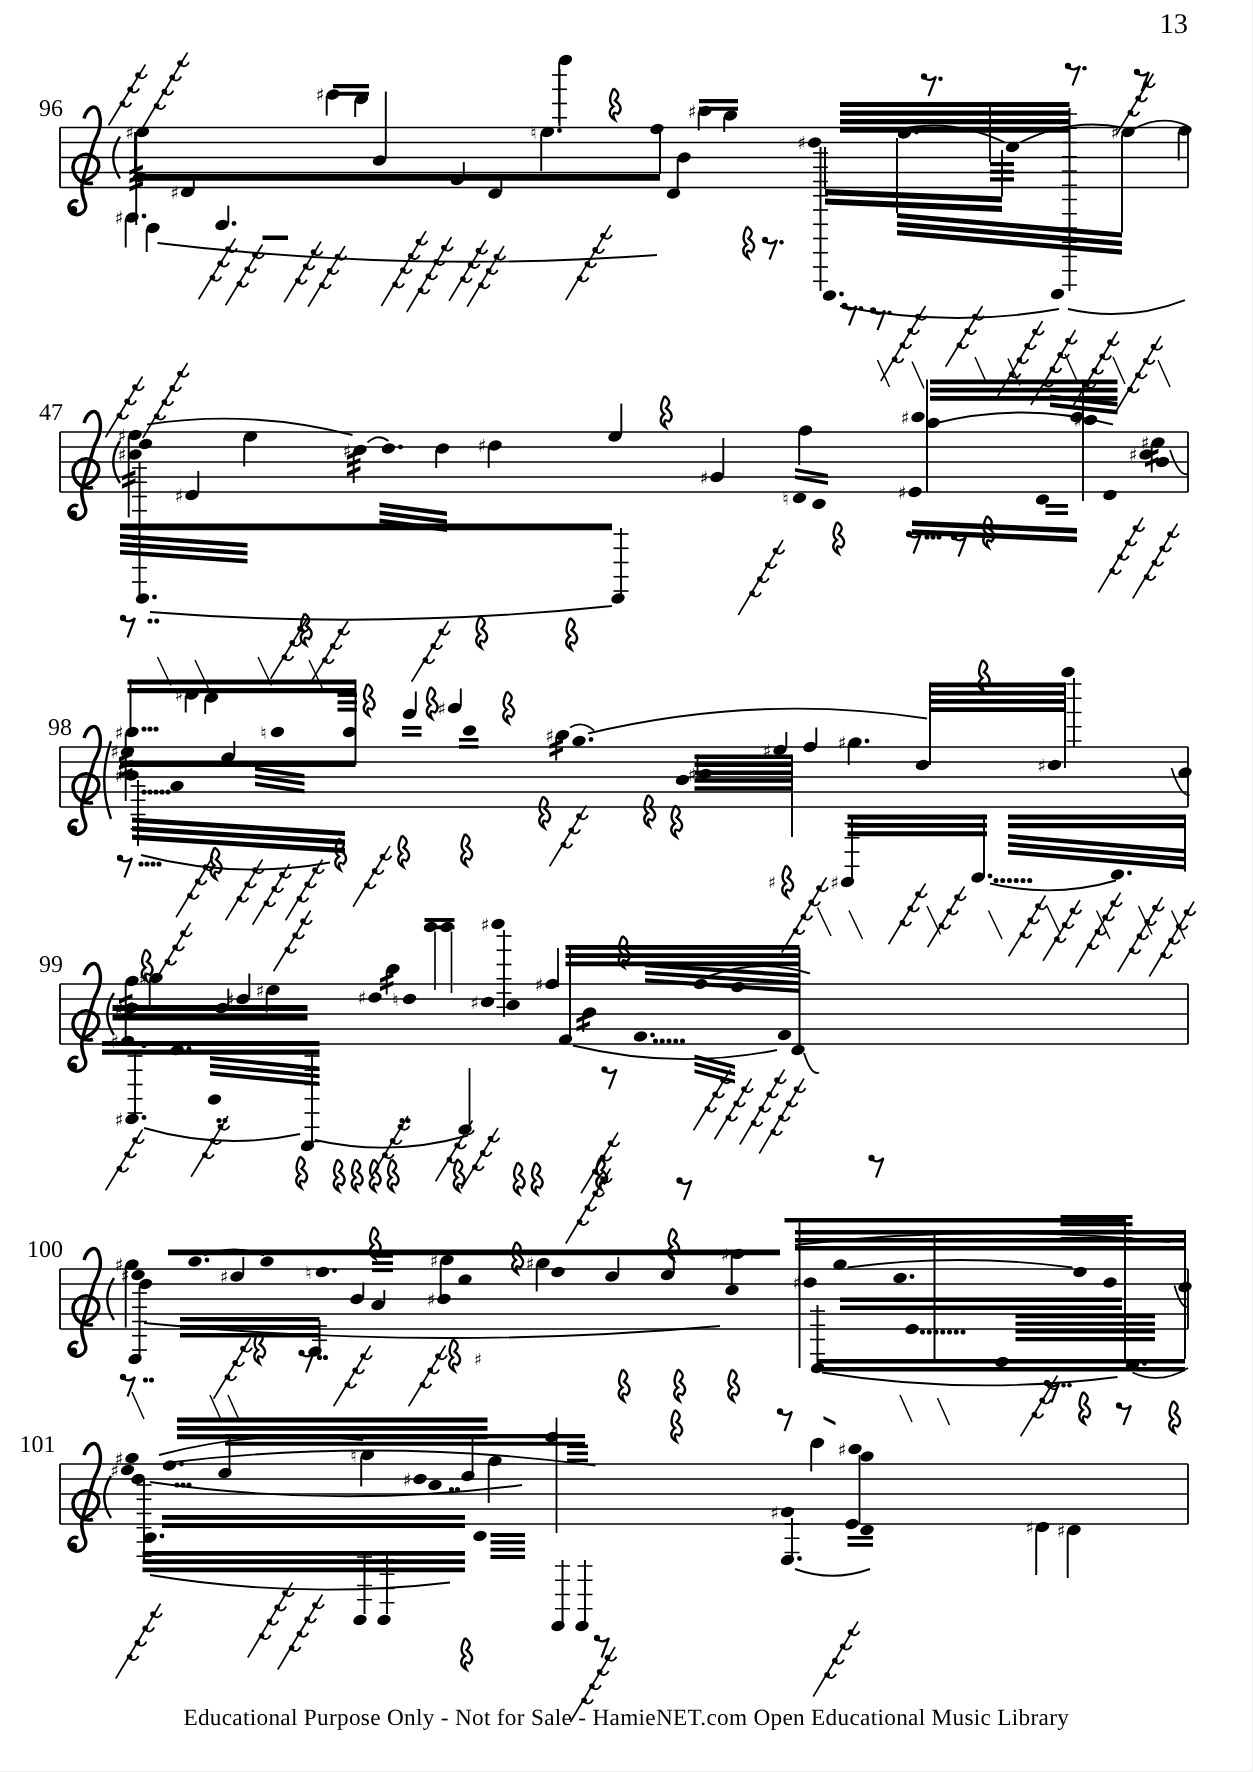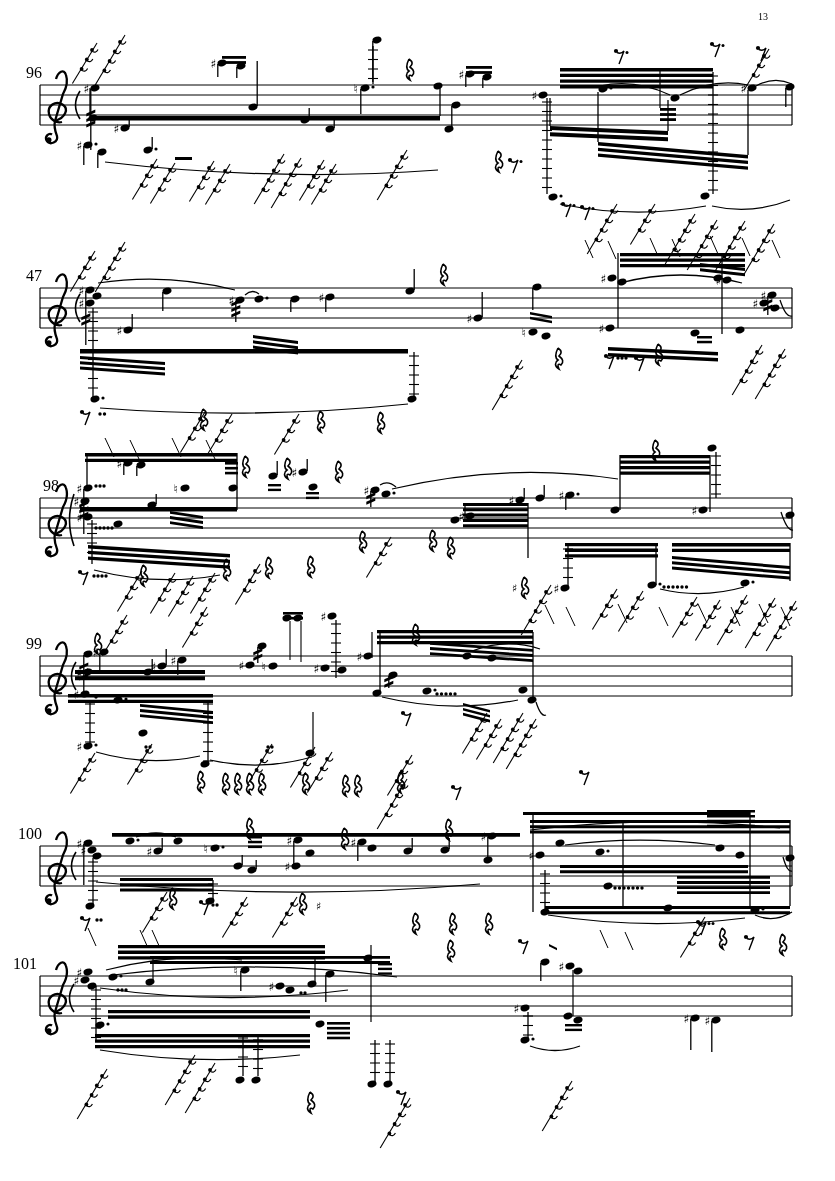--- a/index.html
+++ b/index.html
@@ -1,19 +1,19 @@
 <!DOCTYPE html>
 <html><head>
 <meta charset="utf-8">
 <style>
   html,body{margin:0;padding:0;background:#e8e8e8;}
   .page{position:relative;width:835px;height:1181px;background:#ffffff;overflow:hidden;
         font-family:"Liberation Serif",serif;color:#000;}
-  .pageno{position:absolute;top:8px;left:758px;width:34px;
-          font-size:10px;line-height:18px;}
+  .pageno{position:absolute;top:8px;left:758px;width:34px;text-align:right;
+          font-size:19px;line-height:18px;}
   .mnum{position:absolute;width:34px;text-align:right;font-size:16px;line-height:14px;}
   .footer{position:absolute;top:1137px;left:0;right:0;text-align:center;
           font-size:15.5px;letter-spacing:.2px;}
   svg#score{position:absolute;left:0;top:0;}
   svg text.acc{font-family:"DejaVu Sans",sans-serif;font-size:12px;font-weight:600;}
   svg text.tx{font-family:"DejaVu Sans",sans-serif;font-size:11px;font-weight:600;}
 </style>
 </head>
 <body>
 
@@ -1520,18 +1520,19 @@
         <path d="M 562.3,1099 Q 565.8,1101 567.8,1097" stroke="#000000" stroke-width="1.2" fill="none"></path>
         <circle cx="556.6" cy="1107" r="1.9" fill="#000000"></circle>
         <path d="M 557.1,1108.5 Q 560.6,1110.5 562.6,1106.5" stroke="#000000" stroke-width="1.2" fill="none"></path>
         <circle cx="551.4" cy="1116.5" r="1.9" fill="#000000"></circle>
         <path d="M 551.9,1118 Q 555.4,1120 557.4,1116" stroke="#000000" stroke-width="1.2" fill="none"></path>
       </g>
     </svg>
 
   <div class="mnum" style="left: 8px; top: 66px;">96</div>
   <div class="mnum" style="left: 8px; top: 269px;">47</div>
-  <div class="mnum" style="left: 25px; top: 479px;">98</div>
+  <div class="mnum" style="left: 14px; top: 479px;">98</div>
   <div class="mnum" style="left: 8px; top: 637px;">99</div>
   <div class="mnum" style="left: 8px; top: 827px;">100</div>
   <div class="mnum" style="left: 8px; top: 957px; text-align: center;">101</div>
 
+  <div class="footer">Educational Purpose Only - Not for Sale - HamieNET.com Open Educational Music Library</div>
 </div>
 
 </body></html>

